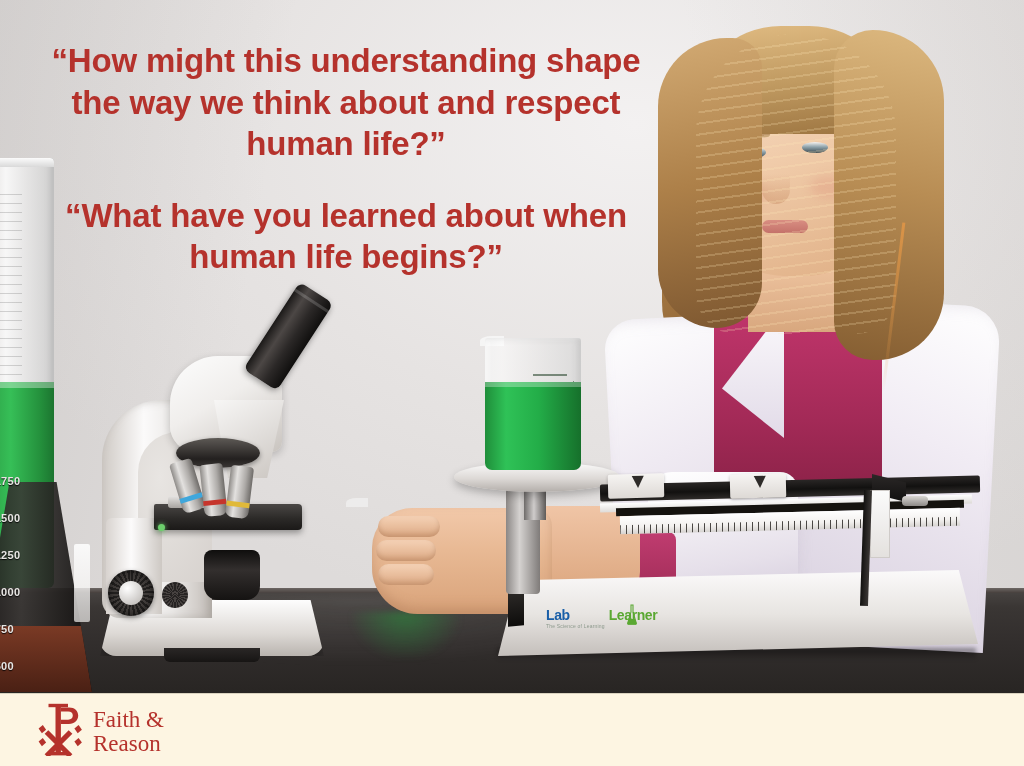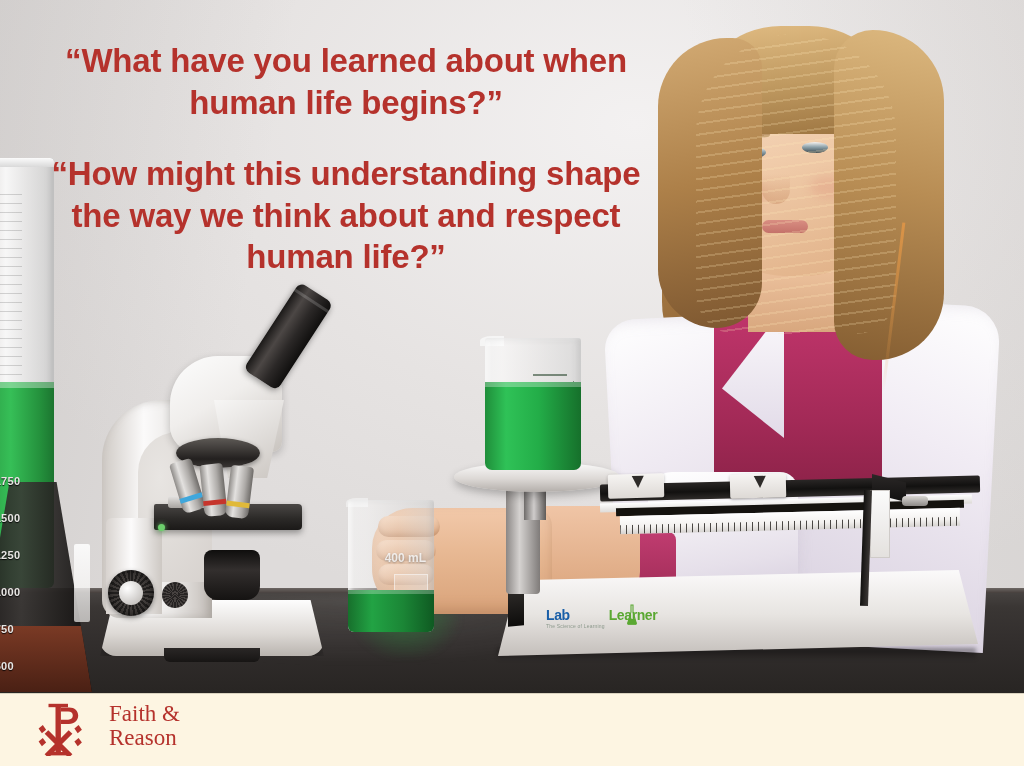--- a/index.html
+++ b/index.html
@@ -538,21 +538,21 @@
   .q-block + .q-block { margin-top: 30px; }
 
   
   .footer {
     position:absolute; left:0; top: 693px; width: 1024px; height: 73px;
     background: #fdf5e2;
     border-top: 1px solid #d9d2bf;
   }
   .brand {
     position:absolute; left: 34px; top: 8px;
-    display: flex; align-items: flex-start; gap: 25px;
+    display: flex; align-items: flex-end; gap: 9px;
   }
   .chi-rho { width: 50px; height: 54px; display:block; }
   .brand-text {
     font: 400 23px/1.04 "Liberation Serif", serif;
     color: #b5322c;
     white-space: pre-line;
   }
   .copyright {
     position:absolute; left: 0; top: 42px; width: 1024px;
     text-align: center;
@@ -653,25 +653,20 @@
       <div class="ms-knob-big"></div>
       <div class="ms-knob-small"></div>
     </div>
 
     <div class="wrist"></div>
     <div class="hand"></div>
     <div class="finger f1"></div>
     <div class="finger f2"></div>
     <div class="finger f3"></div>
     <div class="beaker-small-spout"></div>
-    <div class="beaker-small">
-      <div class="vol-label">400 mL</div>
-      <div class="mark-box"></div>
-      <div class="beaker-small-liquid"></div>
-    </div>
 
     <div class="balance">
       <div class="bal-base-shadow"></div>
       <div class="bal-base"></div>
       <div class="bal-slot"></div>
       <div class="bal-col"></div>
       <div class="bal-pan-stem"></div>
       <div class="bal-pan"></div>
       <div class="bal-beam"></div>
       <div class="bal-beam2"></div>
@@ -698,22 +693,22 @@
     <div class="beaker-big">
       <div class="grad" style="top:36px"></div>
       <div class="grad" style="top:56px"></div>
       <div class="grad" style="top:76px"></div>
       <div class="grad" style="top:96px"></div>
       <div class="vol-text">APPROX. VOL</div>
       <div class="beaker-big-liquid"></div>
     </div>
 
     <div class="headings">
+      <div class="q-block">“How might this understanding shape the way we think about and respect human life?”</div>
       <div class="q-block">“What have you learned about when human life begins?”</div>
-      <div class="q-block">“How might this understanding shape the way we think about and respect human life?”</div>
     </div>
   </div>
 
   <div class="footer">
     <div class="brand">
       <svg class="chi-rho" viewBox="0 0 50 54">
         <g fill="#b5322c">
 
           <rect x="21.5" y="4" width="5.4" height="46"></rect>
 

